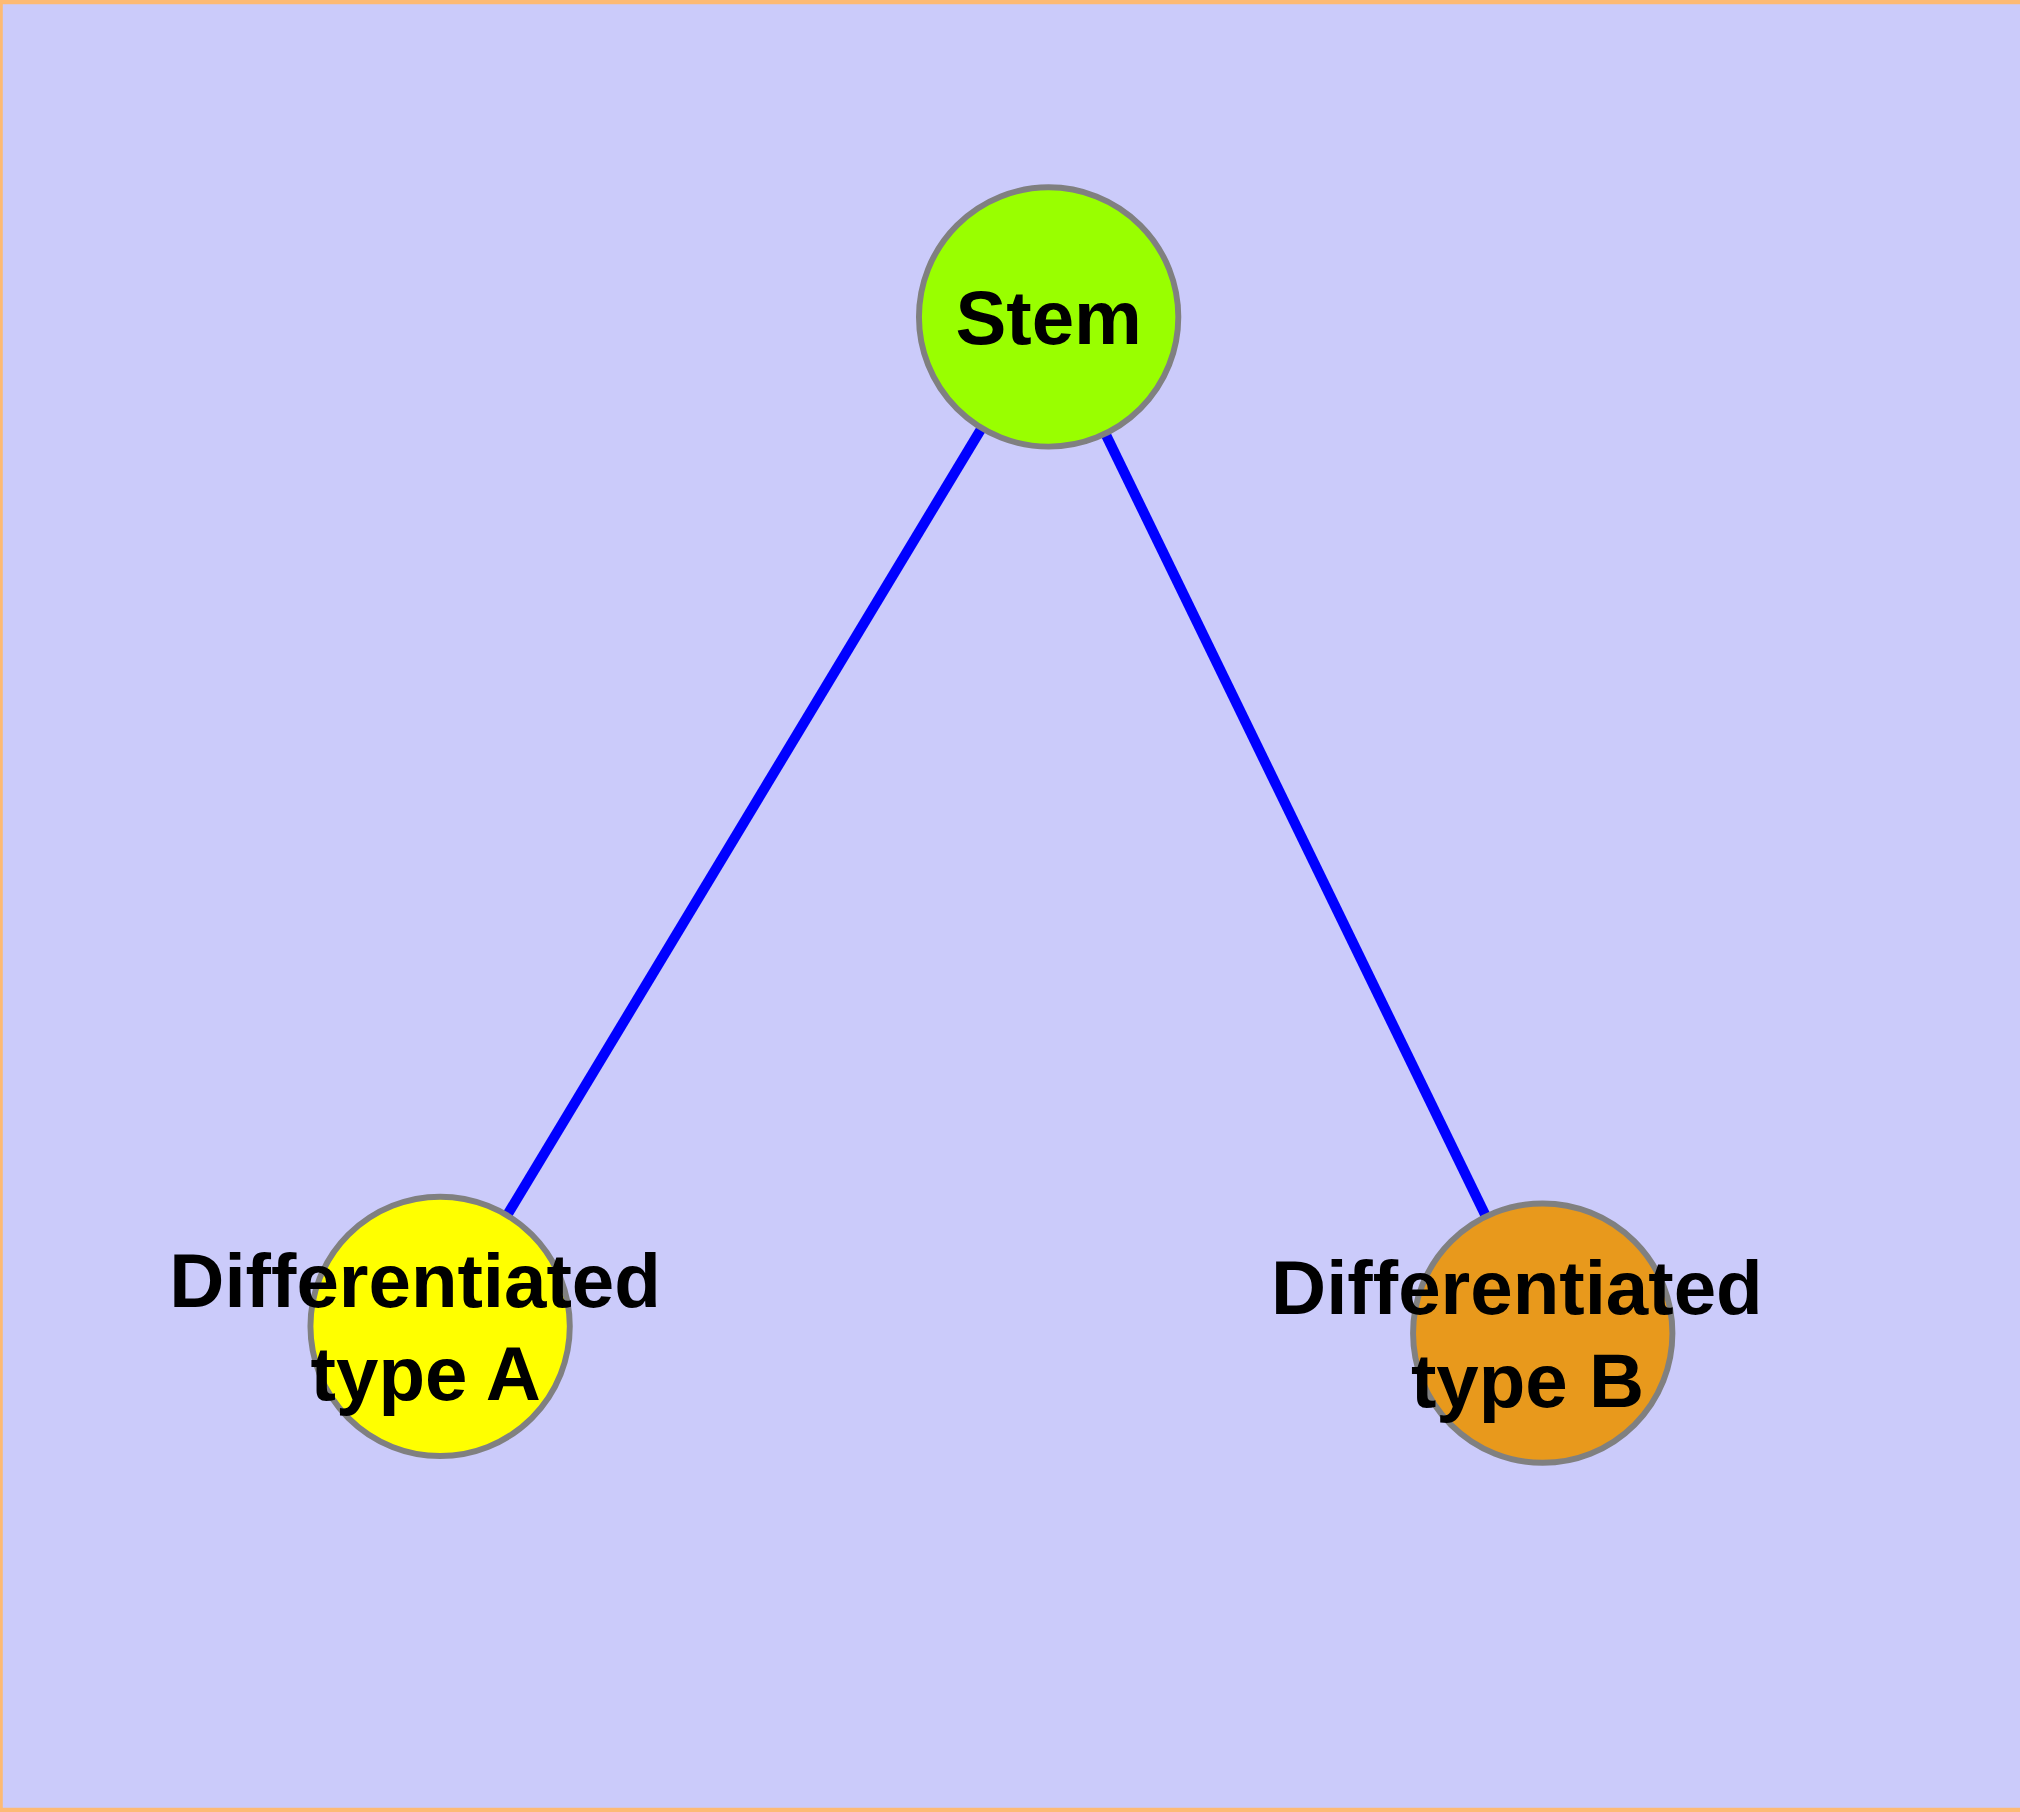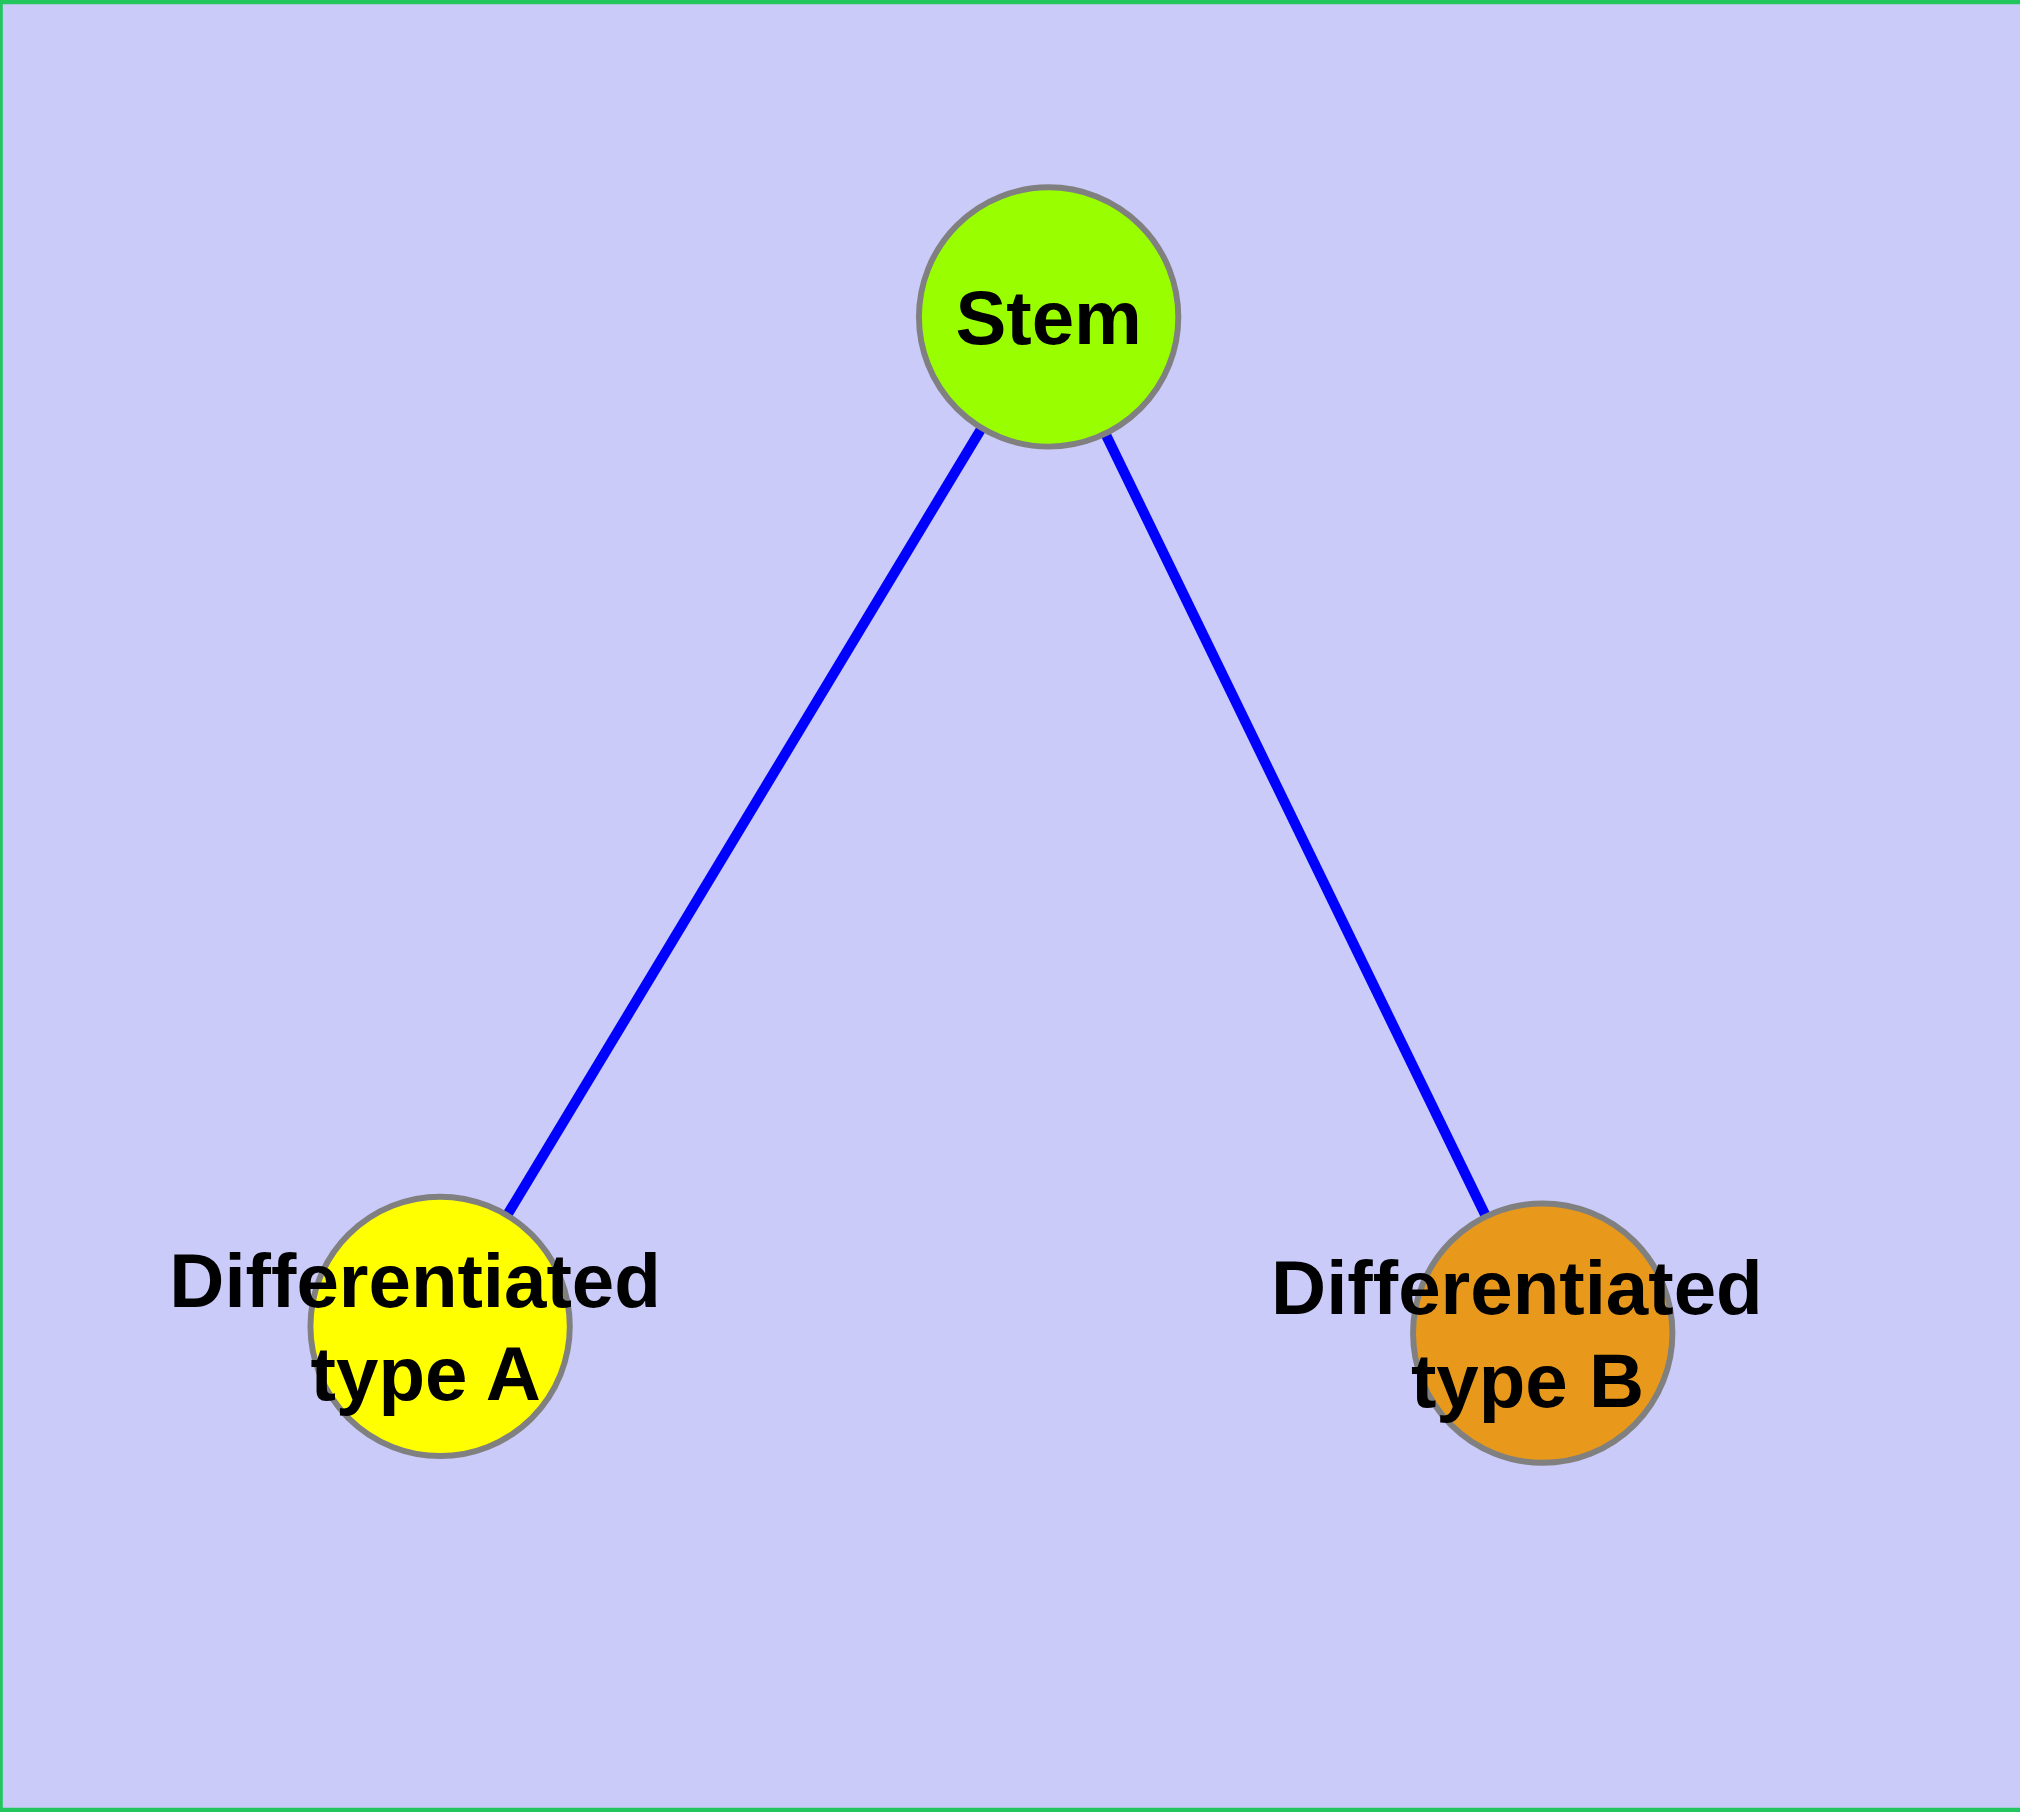--- a/index.html
+++ b/index.html
@@ -5,21 +5,21 @@
   html, body {
     margin: 0;
     padding: 0;
     background: #ffffff;
     font-family: "Liberation Sans", sans-serif;
   }
   .canvas-wrap {
     position: relative;
     width: 2021px;
     height: 1812px;
-    background: #22c55e;
+    background: #fdba74;
     overflow: hidden;
   }
   svg.graph {
     display: block;
     width: 2021px;
     height: 1812px;
   }
   .edge {
     stroke-width: 12px;
     stroke-linecap: butt;

